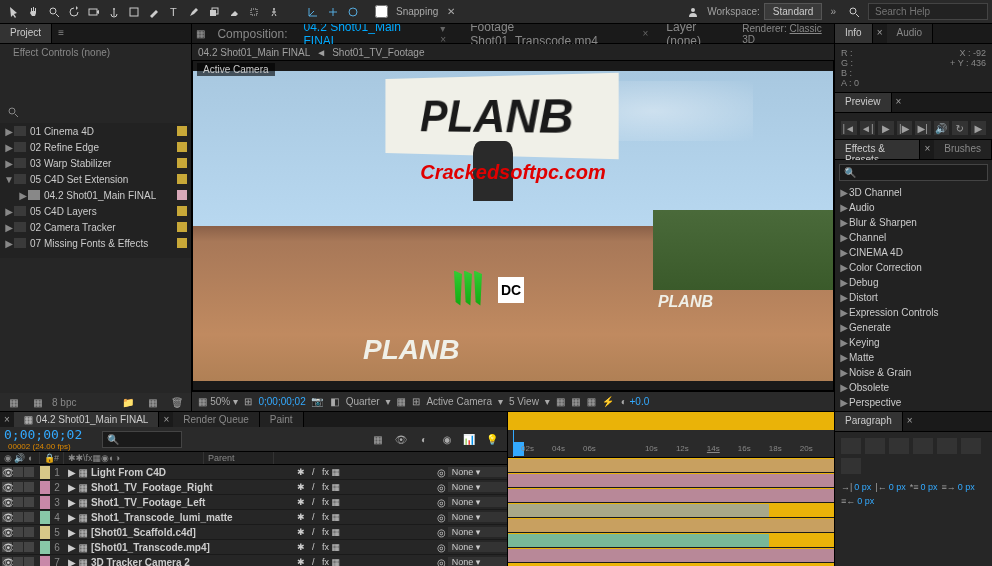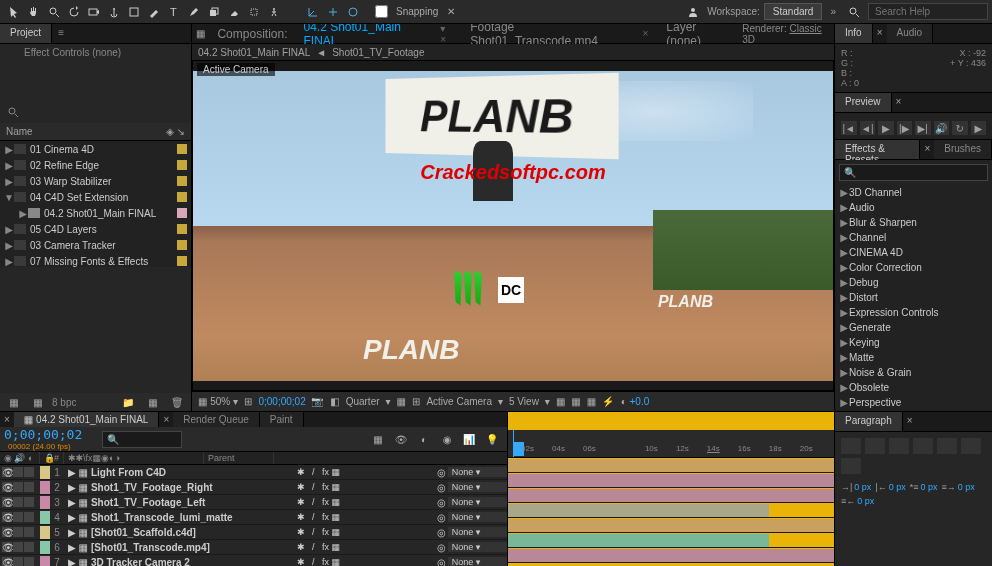--- a/index.html
+++ b/index.html
@@ -9,21 +9,21 @@
 .tool-icon svg { width: 12px; height: 12px; }
 .snapping { margin-left: 8px; color: #aaa; font-size: 10px; }
 .workspace-area { margin-left: auto; display: flex; align-items: center; gap: 4px; }
 .workspace-btn { background: #3a3a3a; padding: 2px 8px; border: 1px solid #555; font-size: 10px; color: #ccc; }
 .search-help { background: #222; border: 1px solid #444; padding: 2px 6px; width: 120px; color: #888; font-size: 10px; }
 .main-layout { display: flex; flex: 1; overflow: hidden; }
 .left-panel { width: 198px; background: #262626; display: flex; flex-direction: column; border-right: 1px solid #000; }
 .panel-tabs { display: flex; background: #1a1a1a; height: 20px; border-bottom: 1px solid #000; }
 .panel-tab { padding: 3px 10px; background: #333; font-size: 10px; color: #ccc; border-right: 1px solid #000; cursor: pointer; }
 .panel-tab.inactive { background: #222; color: #888; }
-.effect-controls { padding: 3px 24px; font-size: 10px; color: #888; }
+.effect-controls { padding: 3px 13px; font-size: 10px; color: #888; }
 .project-header { padding: 3px 6px; background: #2a2a2a; border-bottom: 1px solid #000; display: flex; justify-content: space-between; }
 .project-body { flex: 1; background: #222; overflow: auto; }
 .tree-row { display: flex; align-items: center; padding: 1px 4px; height: 16px; font-size: 10px; color: #ccc; cursor: pointer; }
 .tree-arrow { width: 10px; text-align: center; color: #888; }
 .folder-icon { width: 12px; height: 10px; background: #3a3a3a; margin-right: 4px; }
 .comp-icon { width: 12px; height: 10px; background: #888; margin-right: 4px; }
 .tree-label { flex: 1; }
 .color-swatch { width: 10px; height: 10px; margin-left: 2px; }
 .center-panel { flex: 1; display: flex; flex-direction: column; background: #262626; }
 .comp-tabs { display: flex; background: #1a1a1a; height: 20px; border-bottom: 1px solid #000; align-items: center; }
@@ -220,24 +220,20 @@
       <span>Effect Controls</span>
       <span>(none)</span>
     </div>
     <div style="height:40px"></div>
     <div class="tool-icon" style="margin:2px 4px">
         <svg viewBox="0 0 12 12">
           <circle cx="5" cy="5" r="3" fill="none" stroke="#888"></circle>
           <path d="M8 8l3 3" stroke="#888"></path>
         </svg>
       </div>
-    <div class="project-header">
-      <span>Name</span>
-      <span>◈ ↘</span>
-    </div>
     <div class="project-body" id="project-tree">
         <div class="tree-row">
           <span class="tree-arrow" style="margin-left:0px">▶</span>
           <span class="folder-icon"></span>
           <span class="tree-label">01 Cinema 4D</span>
           <span class="color-swatch" style="background:#c8a838"></span>
         </div>
         <div class="tree-row">
           <span class="tree-arrow" style="margin-left:0px">▶</span>
           <span class="folder-icon"></span>
@@ -246,39 +242,39 @@
         </div>
         <div class="tree-row">
           <span class="tree-arrow" style="margin-left:0px">▶</span>
           <span class="folder-icon"></span>
           <span class="tree-label">03 Warp Stabilizer</span>
           <span class="color-swatch" style="background:#c8a838"></span>
         </div>
         <div class="tree-row">
           <span class="tree-arrow" style="margin-left:0px">▼</span>
           <span class="folder-icon"></span>
-          <span class="tree-label">04 C4D Set Extension</span>
+          <span class="tree-label">05 C4D Set Extension</span>
           <span class="color-swatch" style="background:#c8a838"></span>
         </div>
         <div class="tree-row">
           <span class="tree-arrow" style="margin-left:14px">▶</span>
           <span class="comp-icon"></span>
           <span class="tree-label">04.2 Shot01_Main FINAL</span>
           <span class="color-swatch" style="background:#d8a8b8"></span>
         </div>
         <div class="tree-row">
           <span class="tree-arrow" style="margin-left:0px">▶</span>
           <span class="folder-icon"></span>
           <span class="tree-label">05 C4D Layers</span>
           <span class="color-swatch" style="background:#c8a838"></span>
         </div>
         <div class="tree-row">
           <span class="tree-arrow" style="margin-left:0px">▶</span>
           <span class="folder-icon"></span>
-          <span class="tree-label">03 Camera Tracker</span>
+          <span class="tree-label">02 Camera Tracker</span>
           <span class="color-swatch" style="background:#c8a838"></span>
         </div>
         <div class="tree-row">
           <span class="tree-arrow" style="margin-left:0px">▶</span>
           <span class="folder-icon"></span>
           <span class="tree-label">07 Missing Fonts &amp; Effects</span>
           <span class="color-swatch" style="background:#c8a838"></span>
         </div>
       </div>
     <div style="flex:1"></div>

